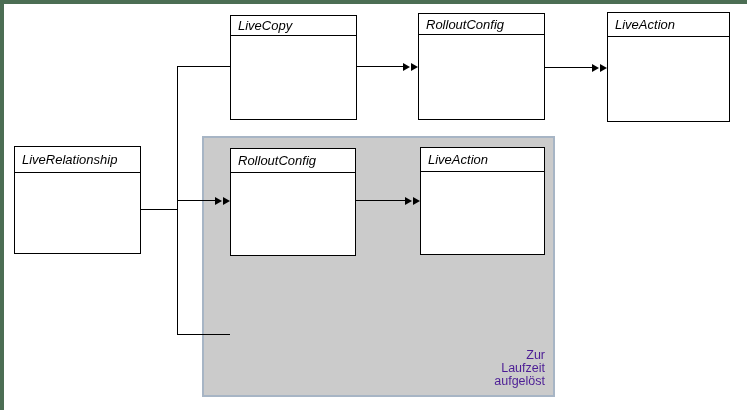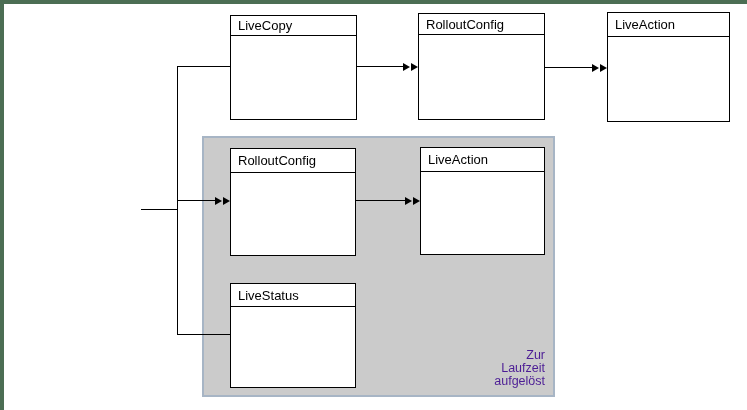--- a/index.html
+++ b/index.html
@@ -38,20 +38,21 @@
     font-size: 12.5px;
     line-height: 13px;
     color: #4c1d95;
   }
 
   .node {
     position: absolute;
     box-sizing: border-box;
     background: var(--box-fill, #ffffff);
     border: 1px solid var(--box-border, #000000);
+    font-style: italic;
   }
   .node-title {
     box-sizing: border-box;
     border-bottom: 1px solid var(--box-border, #000000);
     padding-left: 7px;
     font-size: 13px;
     color: #000;
     display: flex;
     align-items: center;
     overflow: hidden;
@@ -129,26 +130,26 @@
   </div>
 
   <div class="node" style="left:418px;top:13px;width:127px;height:107px">
     <div class="node-title" style="height:21px">RolloutConfig</div>
   </div>
 
   <div class="node" style="left:607px;top:12px;width:123px;height:110px">
     <div class="node-title" style="height:24px">LiveAction</div>
   </div>
 
+  <div class="node" style="left:14px;top:146px;width:127px;height:108px">
+    <div class="node-title" style="height:26px">LiveRelationship</div>
+  </div>
 
   <div class="node" style="left:230px;top:148px;width:126px;height:108px">
     <div class="node-title" style="height:24px">RolloutConfig</div>
   </div>
 
   <div class="node" style="left:420px;top:147px;width:125px;height:108px">
     <div class="node-title" style="height:24px">LiveAction</div>
   </div>
 
-  <div class="node" style="left:230px;top:283px;width:126px;height:105px">
-    <div class="node-title" style="height:23px">LiveStatus</div>
-  </div>
 
 </div>
 
 </body></html>

